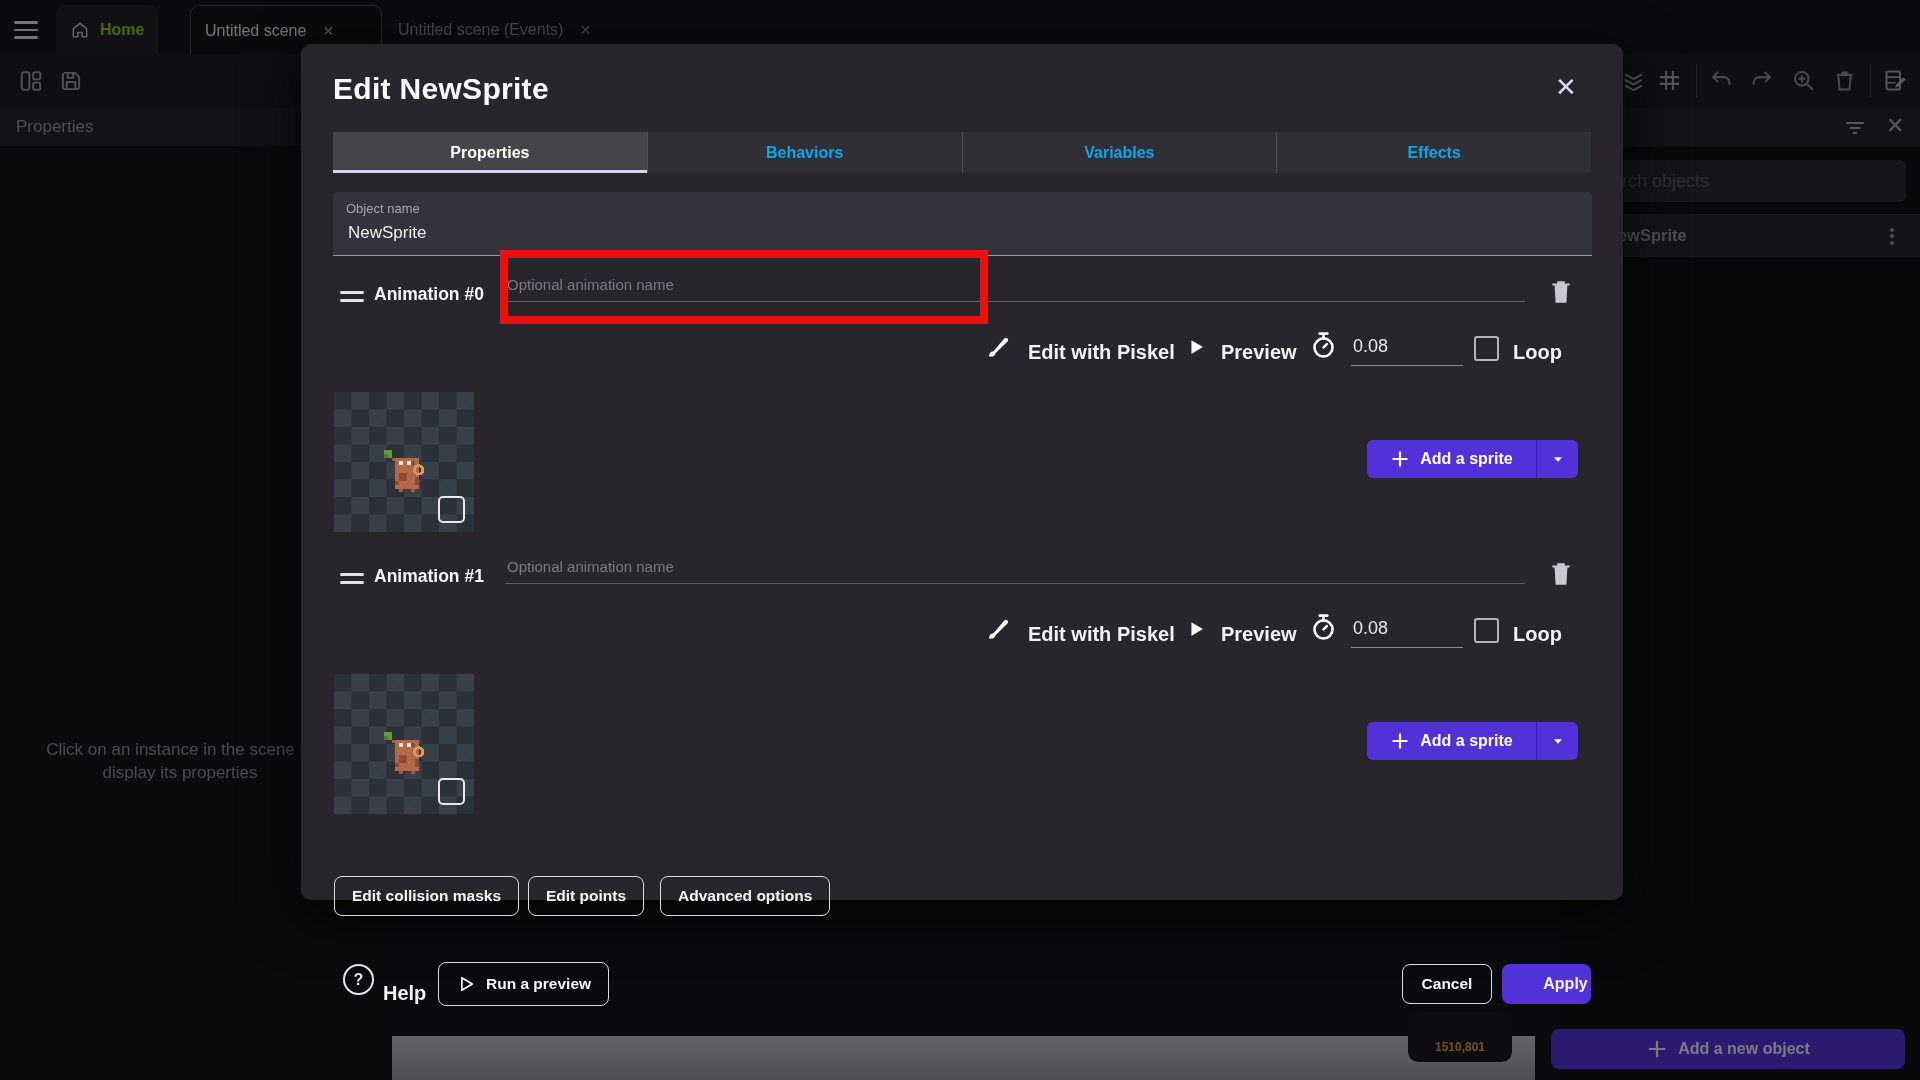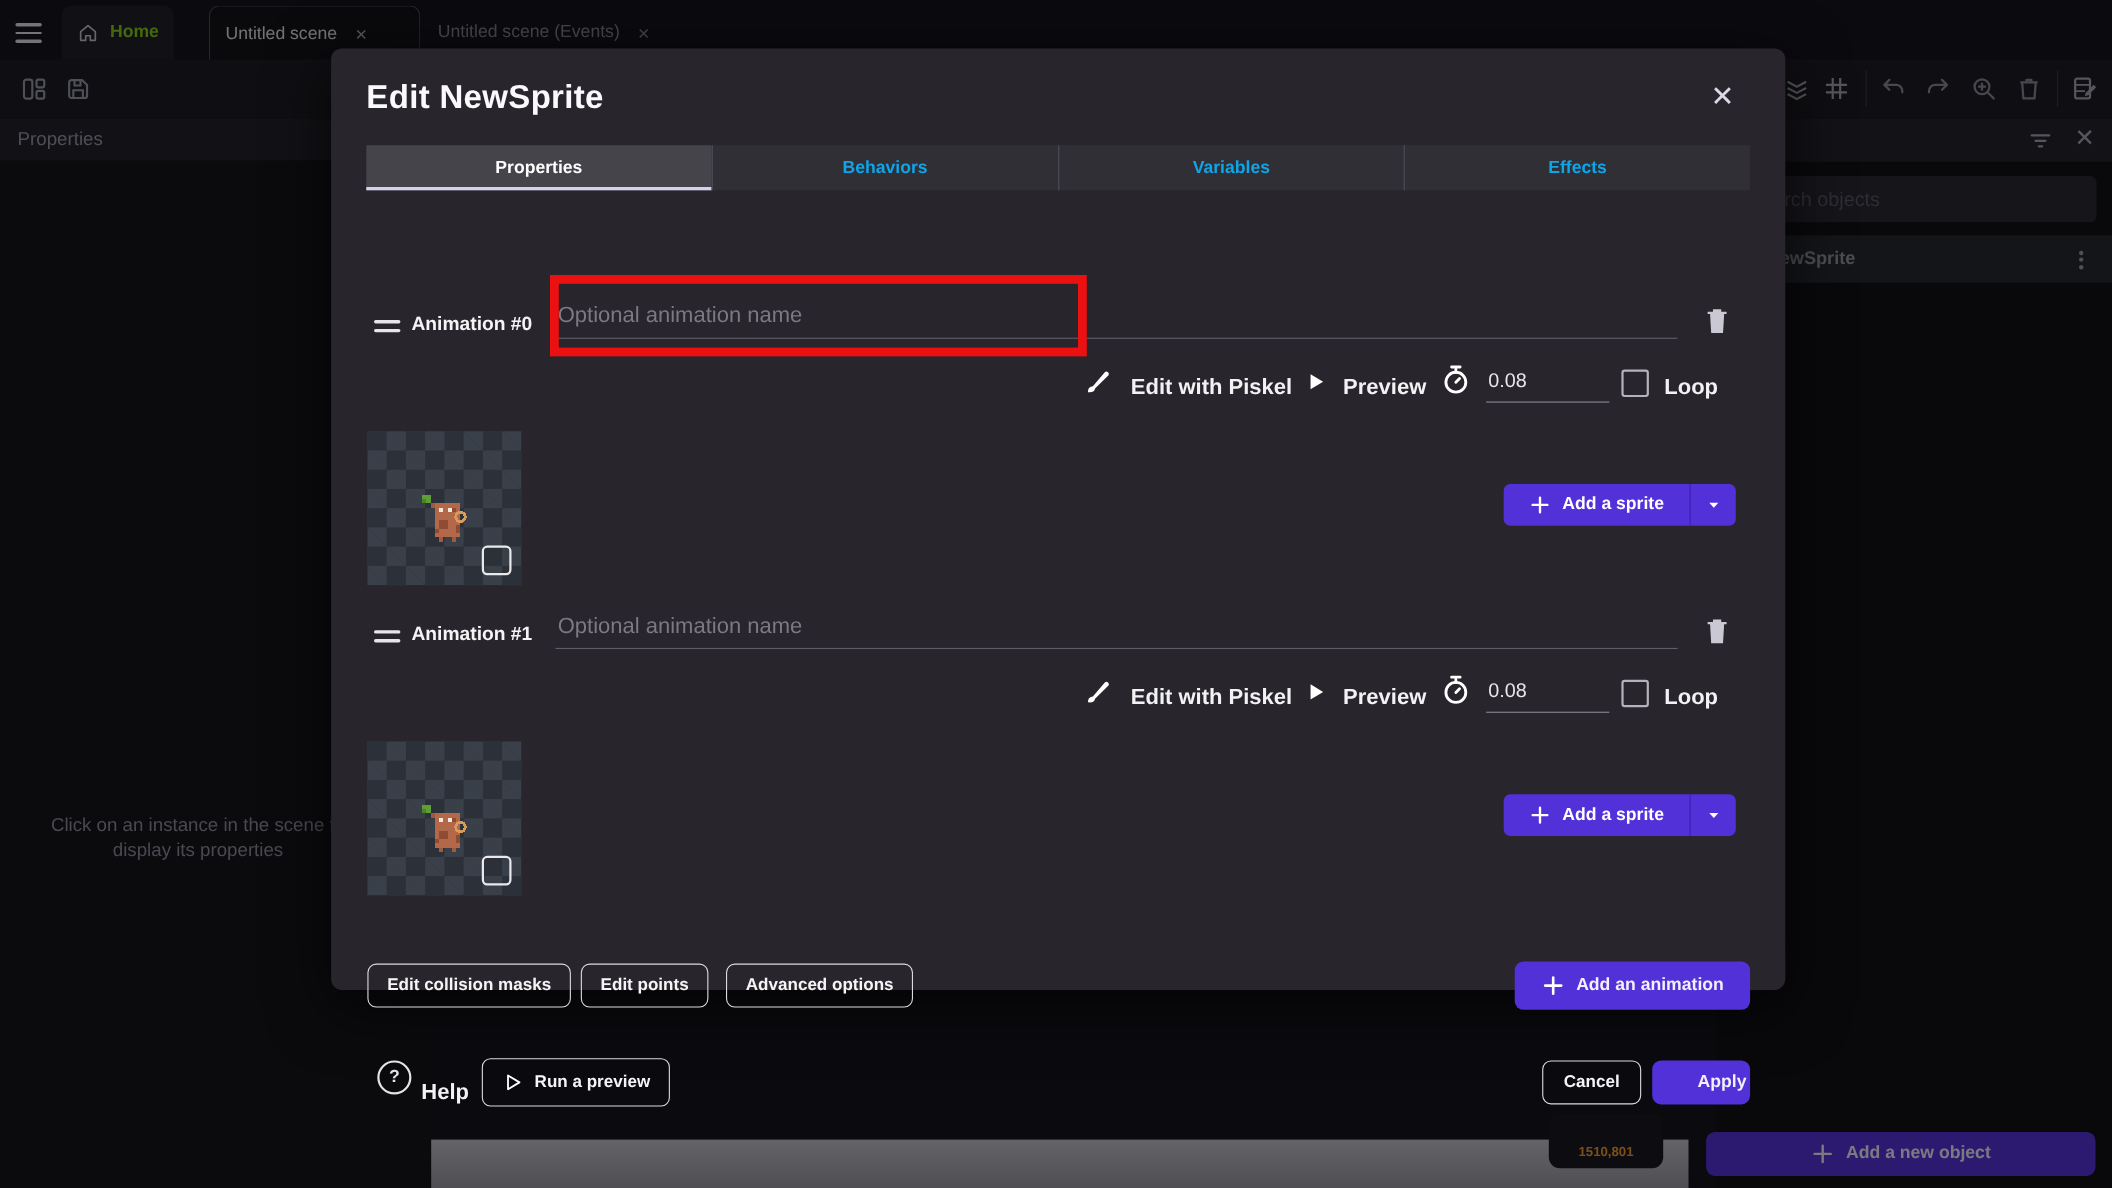--- a/index.html
+++ b/index.html
@@ -54,21 +54,21 @@
   .dtab.active::after{content:"";position:absolute;left:0;right:0;bottom:0;height:3px;background:#d7d0ee;}
   .objname{left:32px;top:148px;width:1259px;height:64px;background:#34323a;border-bottom:1px solid #9b99a3;
            border-top-left-radius:4px;border-top-right-radius:4px;box-sizing:border-box;}
   .objname .lbl{position:absolute;left:13px;top:9px;font-size:13px;color:#a7a5ac;}
   .objname input{position:absolute;left:13px;top:30px;width:1200px;background:transparent;border:none;outline:none;
                  color:#f0f0f2;font-size:17px;font-family:"Liberation Sans",sans-serif;}
   .anim{left:0;top:0;width:1322px;height:300px;}
   .handle span{display:block;width:24px;height:3px;background:#e6e6ea;border-radius:2px;margin:5px 0;}
   .anim-title{font-size:17.5px;font-weight:700;color:#f4f4f6;}
   .anim-name{background:transparent;border:none;outline:none;border-bottom:1px solid #605e68;
-             color:#f97316;font-size:20px;font-family:"Liberation Sans",sans-serif;padding:4px 2px 8px 2px;}
+             color:#f97316;font-size:15px;font-family:"Liberation Sans",sans-serif;padding:4px 2px 8px 2px;}
   .anim-name::placeholder{color:#7b7983;}
   .plabel{font-size:20px;font-weight:700;color:#f2f2f4;}
   .frame-input{background:transparent;border:none;outline:none;border-bottom:1px solid #8a8892;
                color:#e8e8ea;font-size:18px;width:108px;padding:2px 2px 8px 2px;
                font-family:"Liberation Sans",sans-serif;}
   .chkbox{width:21px;height:21px;border:2.5px solid #b4b2ba;border-radius:3px;}
   .thumb{width:140px;height:140px;background-color:#2c3038;
          background-image:linear-gradient(45deg,#3a4049 25%,transparent 25%,transparent 75%,#3a4049 75%),
                           linear-gradient(45deg,#3a4049 25%,transparent 25%,transparent 75%,#3a4049 75%);
          background-size:35px 35px;background-position:0 0,17.5px 17.5px;}
@@ -200,20 +200,24 @@
         <span>Behaviors</span>
       </div>
       <div class="dtab">
         <span>Variables</span>
       </div>
       <div class="dtab">
         <span>Effects</span>
       </div>
     </div>
 
+    <div class="a objname">
+      <span class="lbl">Object name</span>
+      <input value="NewSprite" style="">
+    </div>
 
     <div class="a anim" style="top:206px;">
       <div class="a redbox"></div>
       <div class="a handle" style="left:39px;top:36px;">
         <span></span>
           <span></span>
       </div>
       <div class="a anim-title" style="left:73px;top:34px;">Animation #0</div>
       <input class="a anim-name" style="left: 204px; top: 22px; width: 1016px;" placeholder="Optional animation name">
       <svg class="a" style="left:1247px;top:28px;" width="26" height="28" viewBox="0 0 24 26">
@@ -333,26 +337,20 @@
 
     <button class="a btn-outline" style="left:33px;top:832px;">
       <span>Edit collision masks</span>
     </button>
     <button class="a btn-outline" style="left:227px;top:832px;">
       <span>Edit points</span>
     </button>
     <button class="a btn-outline" style="left:359px;top:832px;">
       <span>Advanced options</span>
     </button>
-    <button class="a btn-accent" style="left:1076px;top:830px;width:214px;height:44px;">
-      <svg width="22" height="22" viewBox="0 0 24 24">
-        <path d="M12 4v16M4 12h16" stroke="#ffffff" stroke-width="2.6" stroke-linecap="round"></path>
-      </svg>
-      <span>Add an animation</span>
-    </button>
 
     <div class="a help-circle" style="left:42px;top:920px;">?</div>
     <span class="a plabel" style="left:82px;top:926px;margin-top:12px;">Help</span>
     <button class="a btn-outline" style="left:137px;top:918px;height:44px;">
       <svg width="20" height="20" viewBox="0 0 24 24">
         <path d="M7 4.5 19.5 12 7 19.5z" fill="none" stroke="#ffffff" stroke-width="2" stroke-linejoin="round"></path>
       </svg>
       <span>Run a preview</span>
     </button>
     <button class="a btn-outline" style="left:1101px;top:920px;width:90px;">

